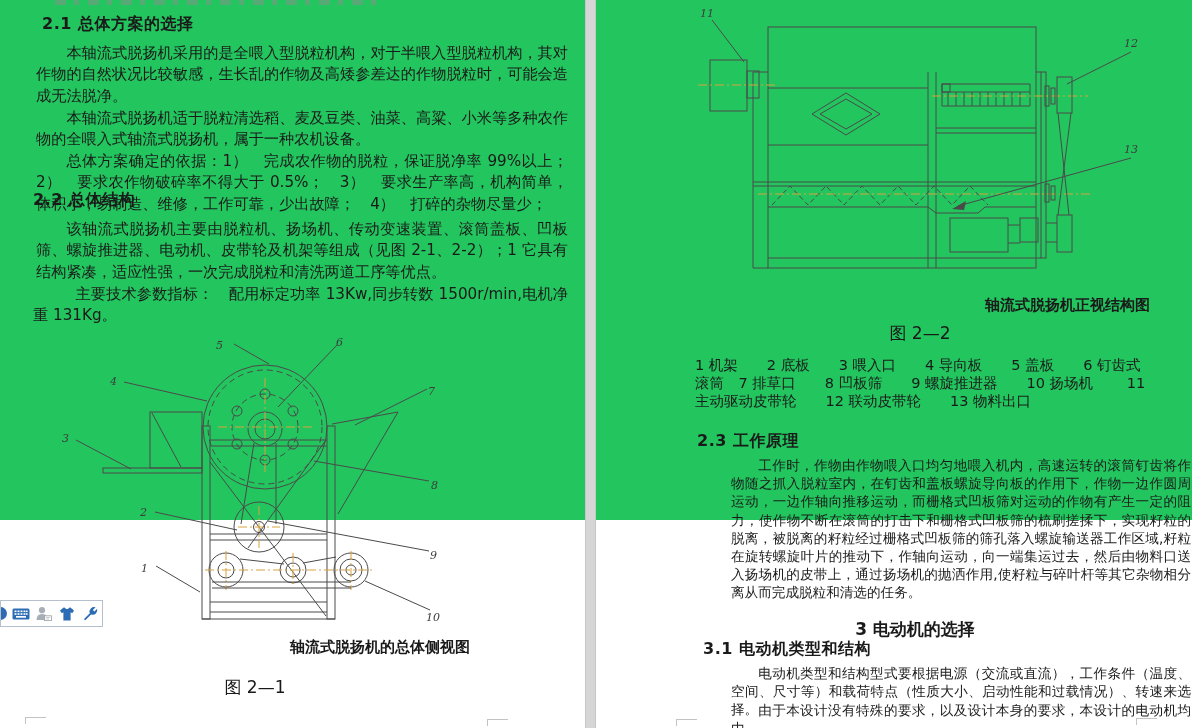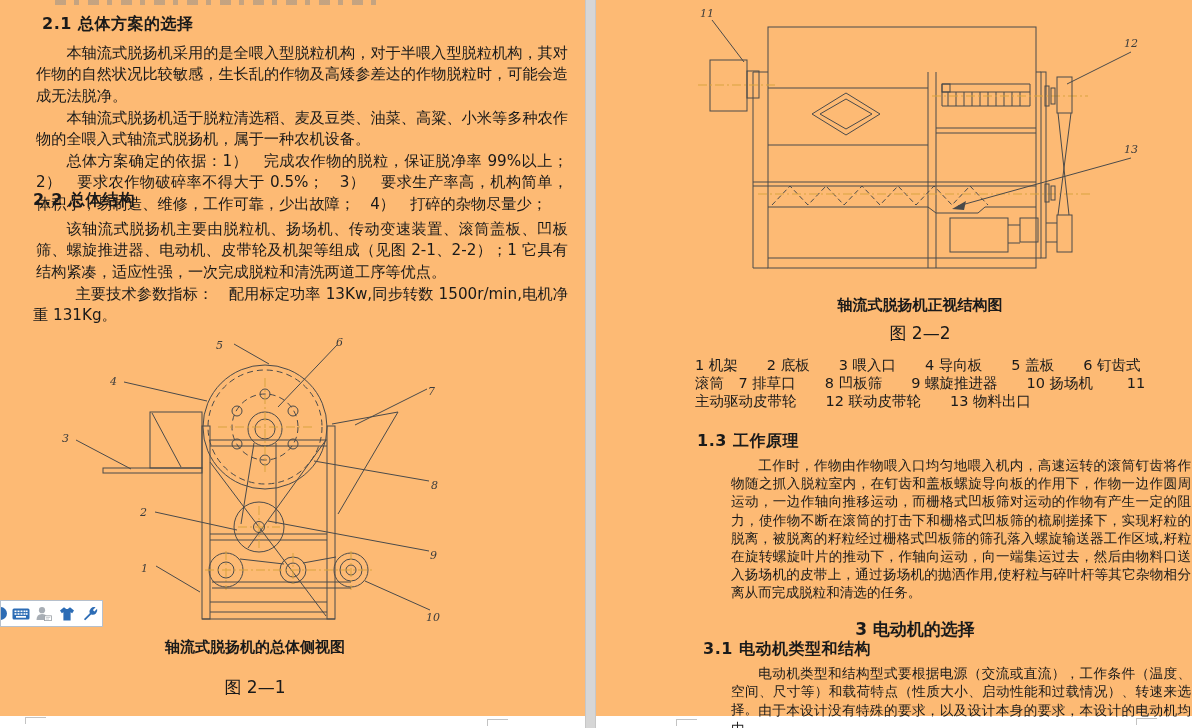--- a/index.html
+++ b/index.html
@@ -1,34 +1,34 @@
 <!DOCTYPE html>
 <html><head>
 <meta charset="utf-8">
 <style>
   * { margin:0; padding:0; box-sizing:border-box; }
   html,body { width:1192px; height:728px; overflow:hidden; background:#fff; }
   body { font-family:"DejaVu Sans","Liberation Sans",sans-serif; color:#1a1a1a; }
-  .canvas { position:relative; width:1192px; height:716px; background:#fdba74; }
+  .canvas { position:relative; width:1192px; height:520px; background:#22c55e; }
   .abs { position:absolute; }
 
   
   .page-gap { left:585px; top:0; width:11px; height:728px; background:#d6d6d6;
               border-left:1px solid #c7c7c7; border-right:1px solid #c7c7c7; }
 
   
   .top-remnant { left:55px; top:0; width:330px; height:5px; opacity:.5;
     background:repeating-linear-gradient(90deg,#8d8d8d 0 11px,transparent 11px 19px,#8d8d8d 19px 24px,transparent 24px 33px); }
 
   .h-sec { font-size:16px; font-weight:bold; letter-spacing:.5px; }
   .h-chap { font-size:17px; font-weight:bold; text-align:center; }
   .body-l { font-size:15.2px; line-height:21.4px; text-align:justify; }
   .body-r { font-size:13.6px; line-height:18.2px; text-align:justify;margin-left:38px; }
   .indent2 { text-indent:2em; }
-  .caption { font-size:15px; font-weight:bold; text-align:center; }
+  .caption { font-size:15px; font-weight:bold; text-align:right; }
   .fignum  { font-size:17px; text-align:center; }
 
   svg text.callout { font-family:"DejaVu Serif","Liberation Serif",serif;
                      font-style:italic; font-size:11px; fill:#3c3c3c; }
   svg .ln   { stroke:#4a4a4a; stroke-width:1; fill:none; }
   svg .lnd  { stroke:#4a4a4a; stroke-width:1; fill:none; stroke-dasharray:6 4; }
   svg .lnz  { stroke:#4a4a4a; stroke-width:1; fill:none; stroke-dasharray:5 3; }
   svg .cl   { stroke:#d9a33f; stroke-width:1; fill:none; stroke-dasharray:9 3 2 3; }
 
   
@@ -229,21 +229,21 @@
       <text class="callout" x="1124" y="47">12</text>
       <text class="callout" x="1124" y="153">13</text>
     </g>
   </svg>
 
   <div class="abs caption" style="left:690px;top:296px;width:460px;">轴流式脱扬机正视结构图</div>
   <div class="abs fignum" style="left:690px;top:322px;width:460px;">图 2—2</div>
 
   <div class="abs" style="left:695px;top:356px;width:458px;font-size:14.5px;line-height:18px;">1 机架　　2 底板　　3 喂入口　　4 导向板　　5 盖板　　6 钉齿式滚筒　7 排草口　　8 凹板筛　　9 螺旋推进器　　10 扬场机　　 11 主动驱动皮带轮　　12 联动皮带轮　　13 物料出口</div>
 
-  <div class="abs h-sec" style="left:697px;top:431px;">1.3 工作原理</div>
+  <div class="abs h-sec" style="left:697px;top:431px;">2.3 工作原理</div>
 
   <div class="abs body-r indent2" style="left:693px;top:456px;width:460px;">工作时，作物由作物喂入口均匀地喂入机内，高速运转的滚筒钉齿将作物随之抓入脱粒室内，在钉齿和盖板螺旋导向板的作用下，作物一边作圆周运动，一边作轴向推移运动，而栅格式凹板筛对运动的作物有产生一定的阻力，使作物不断在滚筒的打击下和栅格式凹板筛的梳刷搓揉下，实现籽粒的脱离，被脱离的籽粒经过栅格式凹板筛的筛孔落入螺旋输送器工作区域,籽粒在旋转螺旋叶片的推动下，作轴向运动，向一端集运过去，然后由物料口送入扬场机的皮带上，通过扬场机的抛洒作用,使籽粒与碎叶杆等其它杂物相分离从而完成脱粒和清选的任务。</div>
 
   <div class="abs h-chap" style="left:685px;top:600px;width:460px;margin-top:18px;">3 电动机的选择</div>
 
   <div class="abs h-sec" style="left:697px;top:639px;margin-left:6px;">3.1 电动机类型和结构</div>
 
   <div class="abs body-r indent2" style="left:693px;top:664px;width:460px;">电动机类型和结构型式要根据电源（交流或直流），工作条件（温度、空间、尺寸等）和载荷特点（性质大小、启动性能和过载情况）、转速来选择。</div>
 
   <div class="abs body-r indent2" style="left:693px;top:701px;width:460px;">由于本设计没有特殊的要求，以及设计本身的要求，本设计的电动机均由</div>

